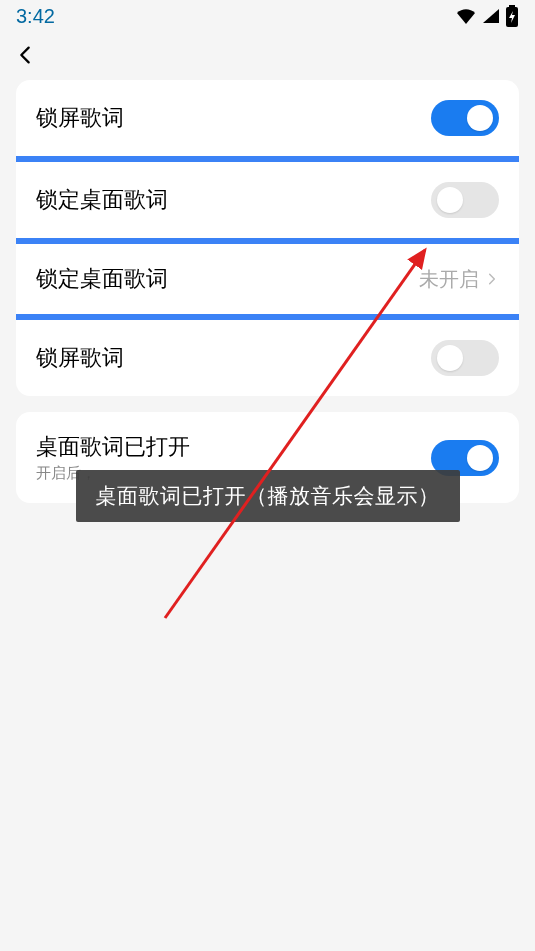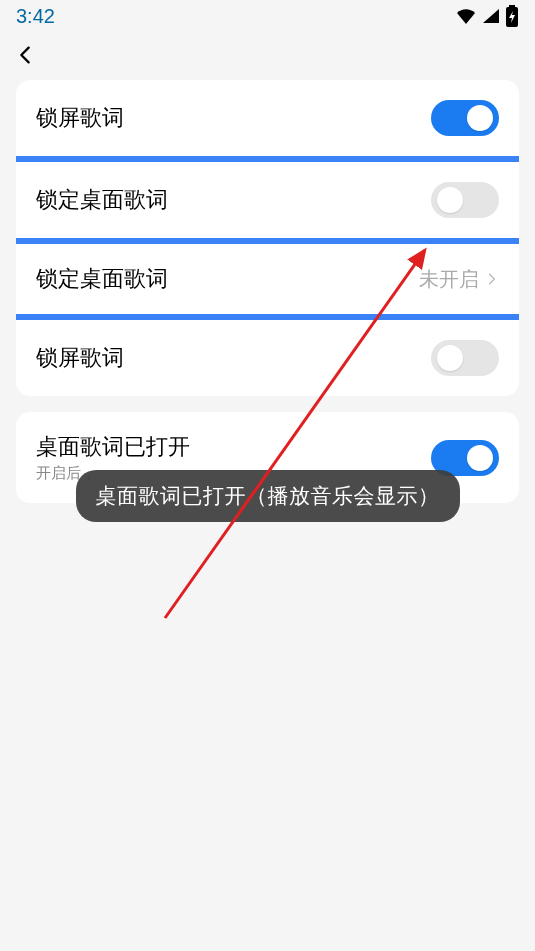--- a/index.html
+++ b/index.html
@@ -74,21 +74,21 @@
 
     .toast {
       position: absolute;
       left: 50%;
       transform: translateX(-50%);
       top: 470px;
       background: rgba(60,60,60,.92);
       color: #fff;
       font-size: 21px;
       padding: 12px 20px;
-      border-radius: 20px;
+      border-radius: 2px;
       white-space: nowrap;
       letter-spacing: 0.5px;
     }
 
     .annotation-arrow {
       position: absolute;
       pointer-events: none;
       top: 0;
       left: 0;
       z-index: 5;

